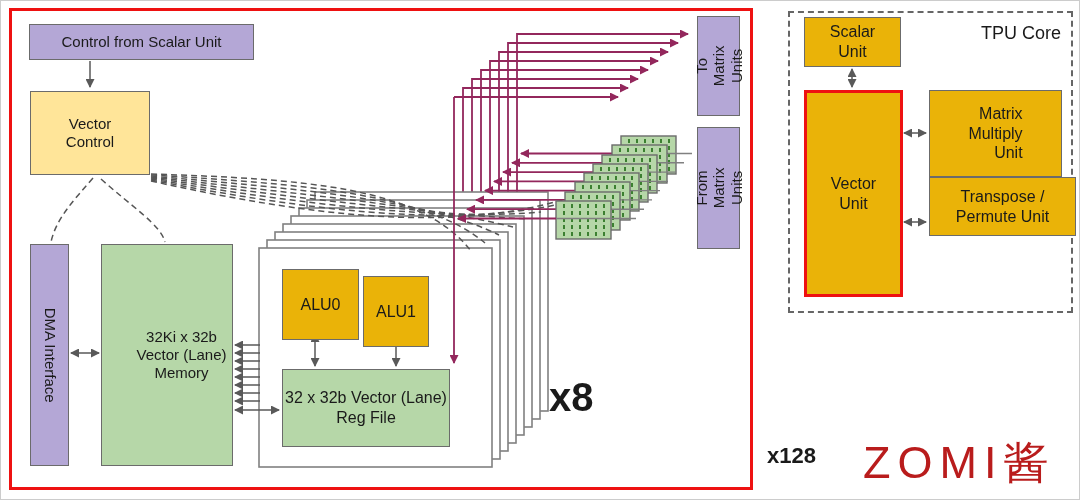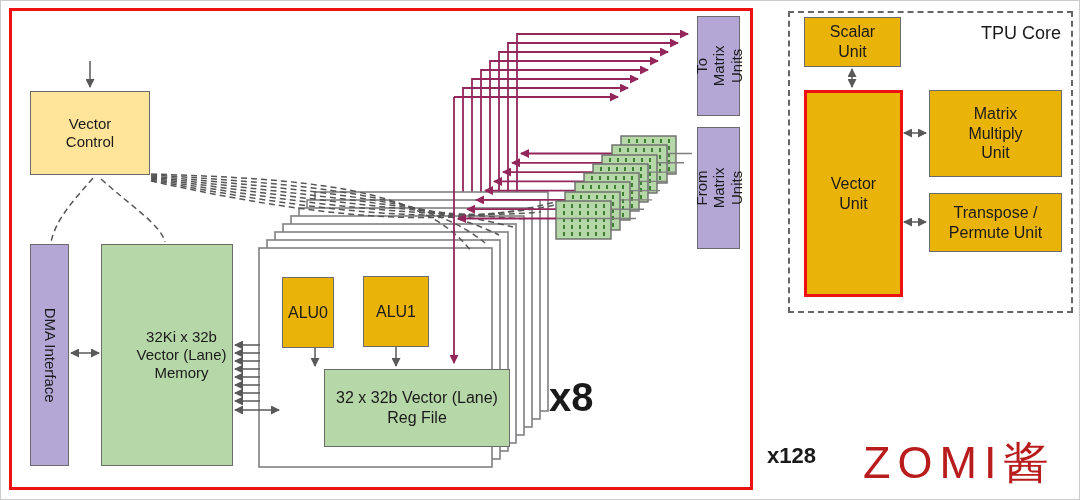--- a/index.html
+++ b/index.html
@@ -175,55 +175,56 @@
       <path d="M395,333 L395,365" marker-start="url(#gAs)" marker-end="url(#gA)"></path>
     </g>
 
     <g stroke="#595959" stroke-width="1.5" fill="none">
       <path d="M851,68 L851,86" marker-start="url(#gAs)" marker-end="url(#gA)"></path>
       <path d="M903,132 L925,132" marker-start="url(#gAs)" marker-end="url(#gA)"></path>
       <path d="M903,221 L925,221" marker-start="url(#gAs)" marker-end="url(#gA)"></path>
     </g>
   </svg>
 
+  <div class="abs box purple" style="left:28px;top:23px;width:225px;height:36px;"><span>Control from Scalar Unit</span></div>
 
   <div class="abs box yellow" style="left:29px;top:90px;width:120px;height:84px;"><span>Vector
 Control</span></div>
 
   <div class="abs box purple" style="left:29px;top:243px;width:39px;height:222px;"><span class="rot-cw">DMA Interface</span></div>
 
   <div class="abs box green" style="left:100px;top:243px;width:132px;height:222px;padding-left:29px;"><span>32Ki x 32b
 Vector (Lane)
 Memory</span></div>
 
-  <div class="abs box blue" style="left:281px;top:276px;width:52px;height:71px;font-size:16px;align-items:center;"><span>ALU0</span></div>
+  <div class="abs box blue" style="left:281px;top:268px;width:77px;height:71px;font-size:16px;align-items:center;"><span>ALU0</span></div>
 
   <div class="abs box blue" style="left:362px;top:260px;width:66px;height:71px;font-size:16px;margin-top:15px;"><span>ALU1</span></div>
 
-  <div class="abs box green" style="left:281px;top:368px;width:186px;height:78px;font-size:16px;margin-left:42px;"><span>32 x 32b Vector (Lane)
+  <div class="abs box green" style="left:281px;top:368px;width:168px;height:78px;font-size:16px;"><span>32 x 32b Vector (Lane)
 Reg File</span></div>
 
   <div class="abs box purple" style="left:696px;top:15px;width:43px;height:100px;"><span class="rot-ccw">To Matrix
 Units</span></div>
 
   <div class="abs box purple" style="left:696px;top:126px;width:43px;height:122px;"><span class="rot-ccw">From Matrix
 Units</span></div>
 
   <div class="abs biglabel" style="left:548px;top:374px;font-size:40px;"><span>x8</span></div>
 
   <div class="abs biglabel" style="left:766px;top:442px;font-size:22px;"><span>x128</span></div>
 
   <div class="abs box tpu-title" style="left:955px;top:20px;width:105px;height:26px;"><span>TPU Core</span></div>
 
   <div class="abs box blue" style="left:803px;top:16px;width:97px;height:50px;font-size:16px;"><span>Scalar
 Unit</span></div>
 
   <div class="abs box blue" style="left:803px;top:89px;width:99px;height:207px;border:3px solid #ee1111;font-size:16px;"><span>Vector
 Unit</span></div>
 
-  <div class="abs box blue" style="left:928px;top:89px;width:133px;height:87px;font-size:16px;"><span>Matrix
+  <div class="abs box blue" style="left:928px;top:89px;width:133px;height:87px;font-size:16px;text-align:right;"><span>Matrix
 Multiply
 Unit</span></div>
 
-  <div class="abs box blue" style="left:928px;top:192px;width:133px;height:59px;font-size:16px;"><span>Transpose /
+  <div class="abs box blue" style="left:928px;top:176px;width:147px;height:59px;font-size:16px;"><span>Transpose /
 Permute Unit</span></div>
 
 </div>
 
 </body></html>

